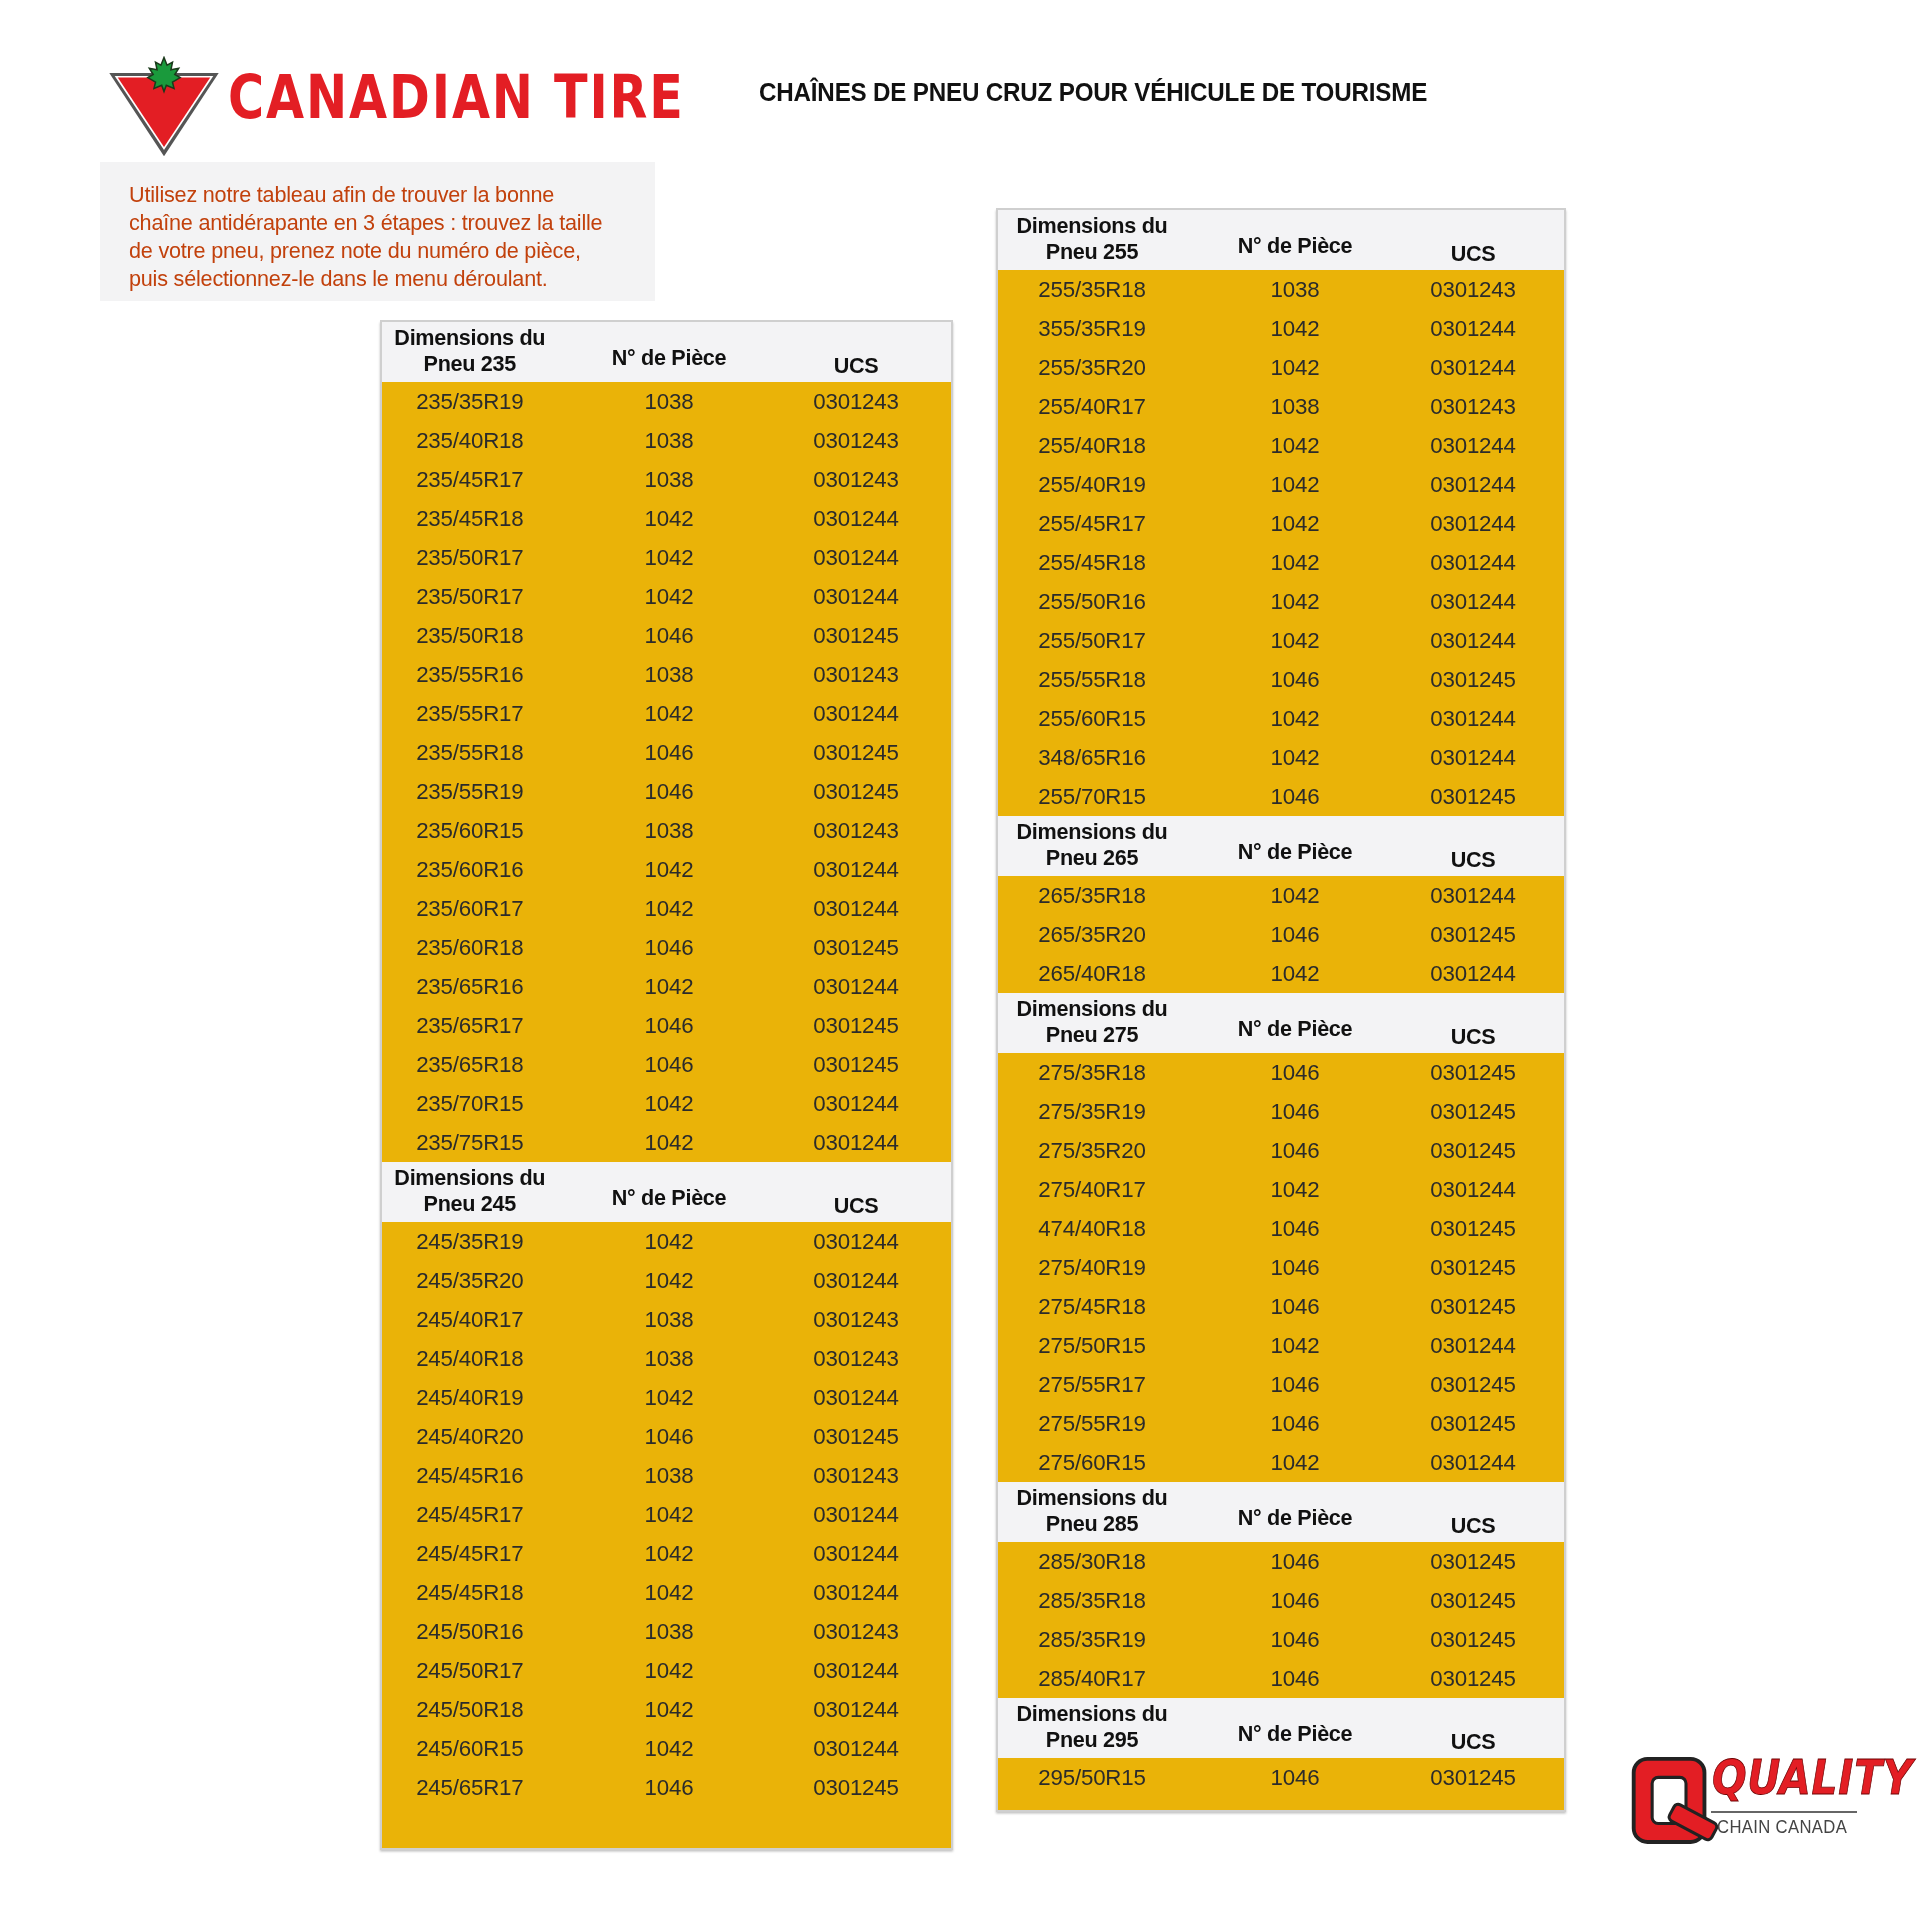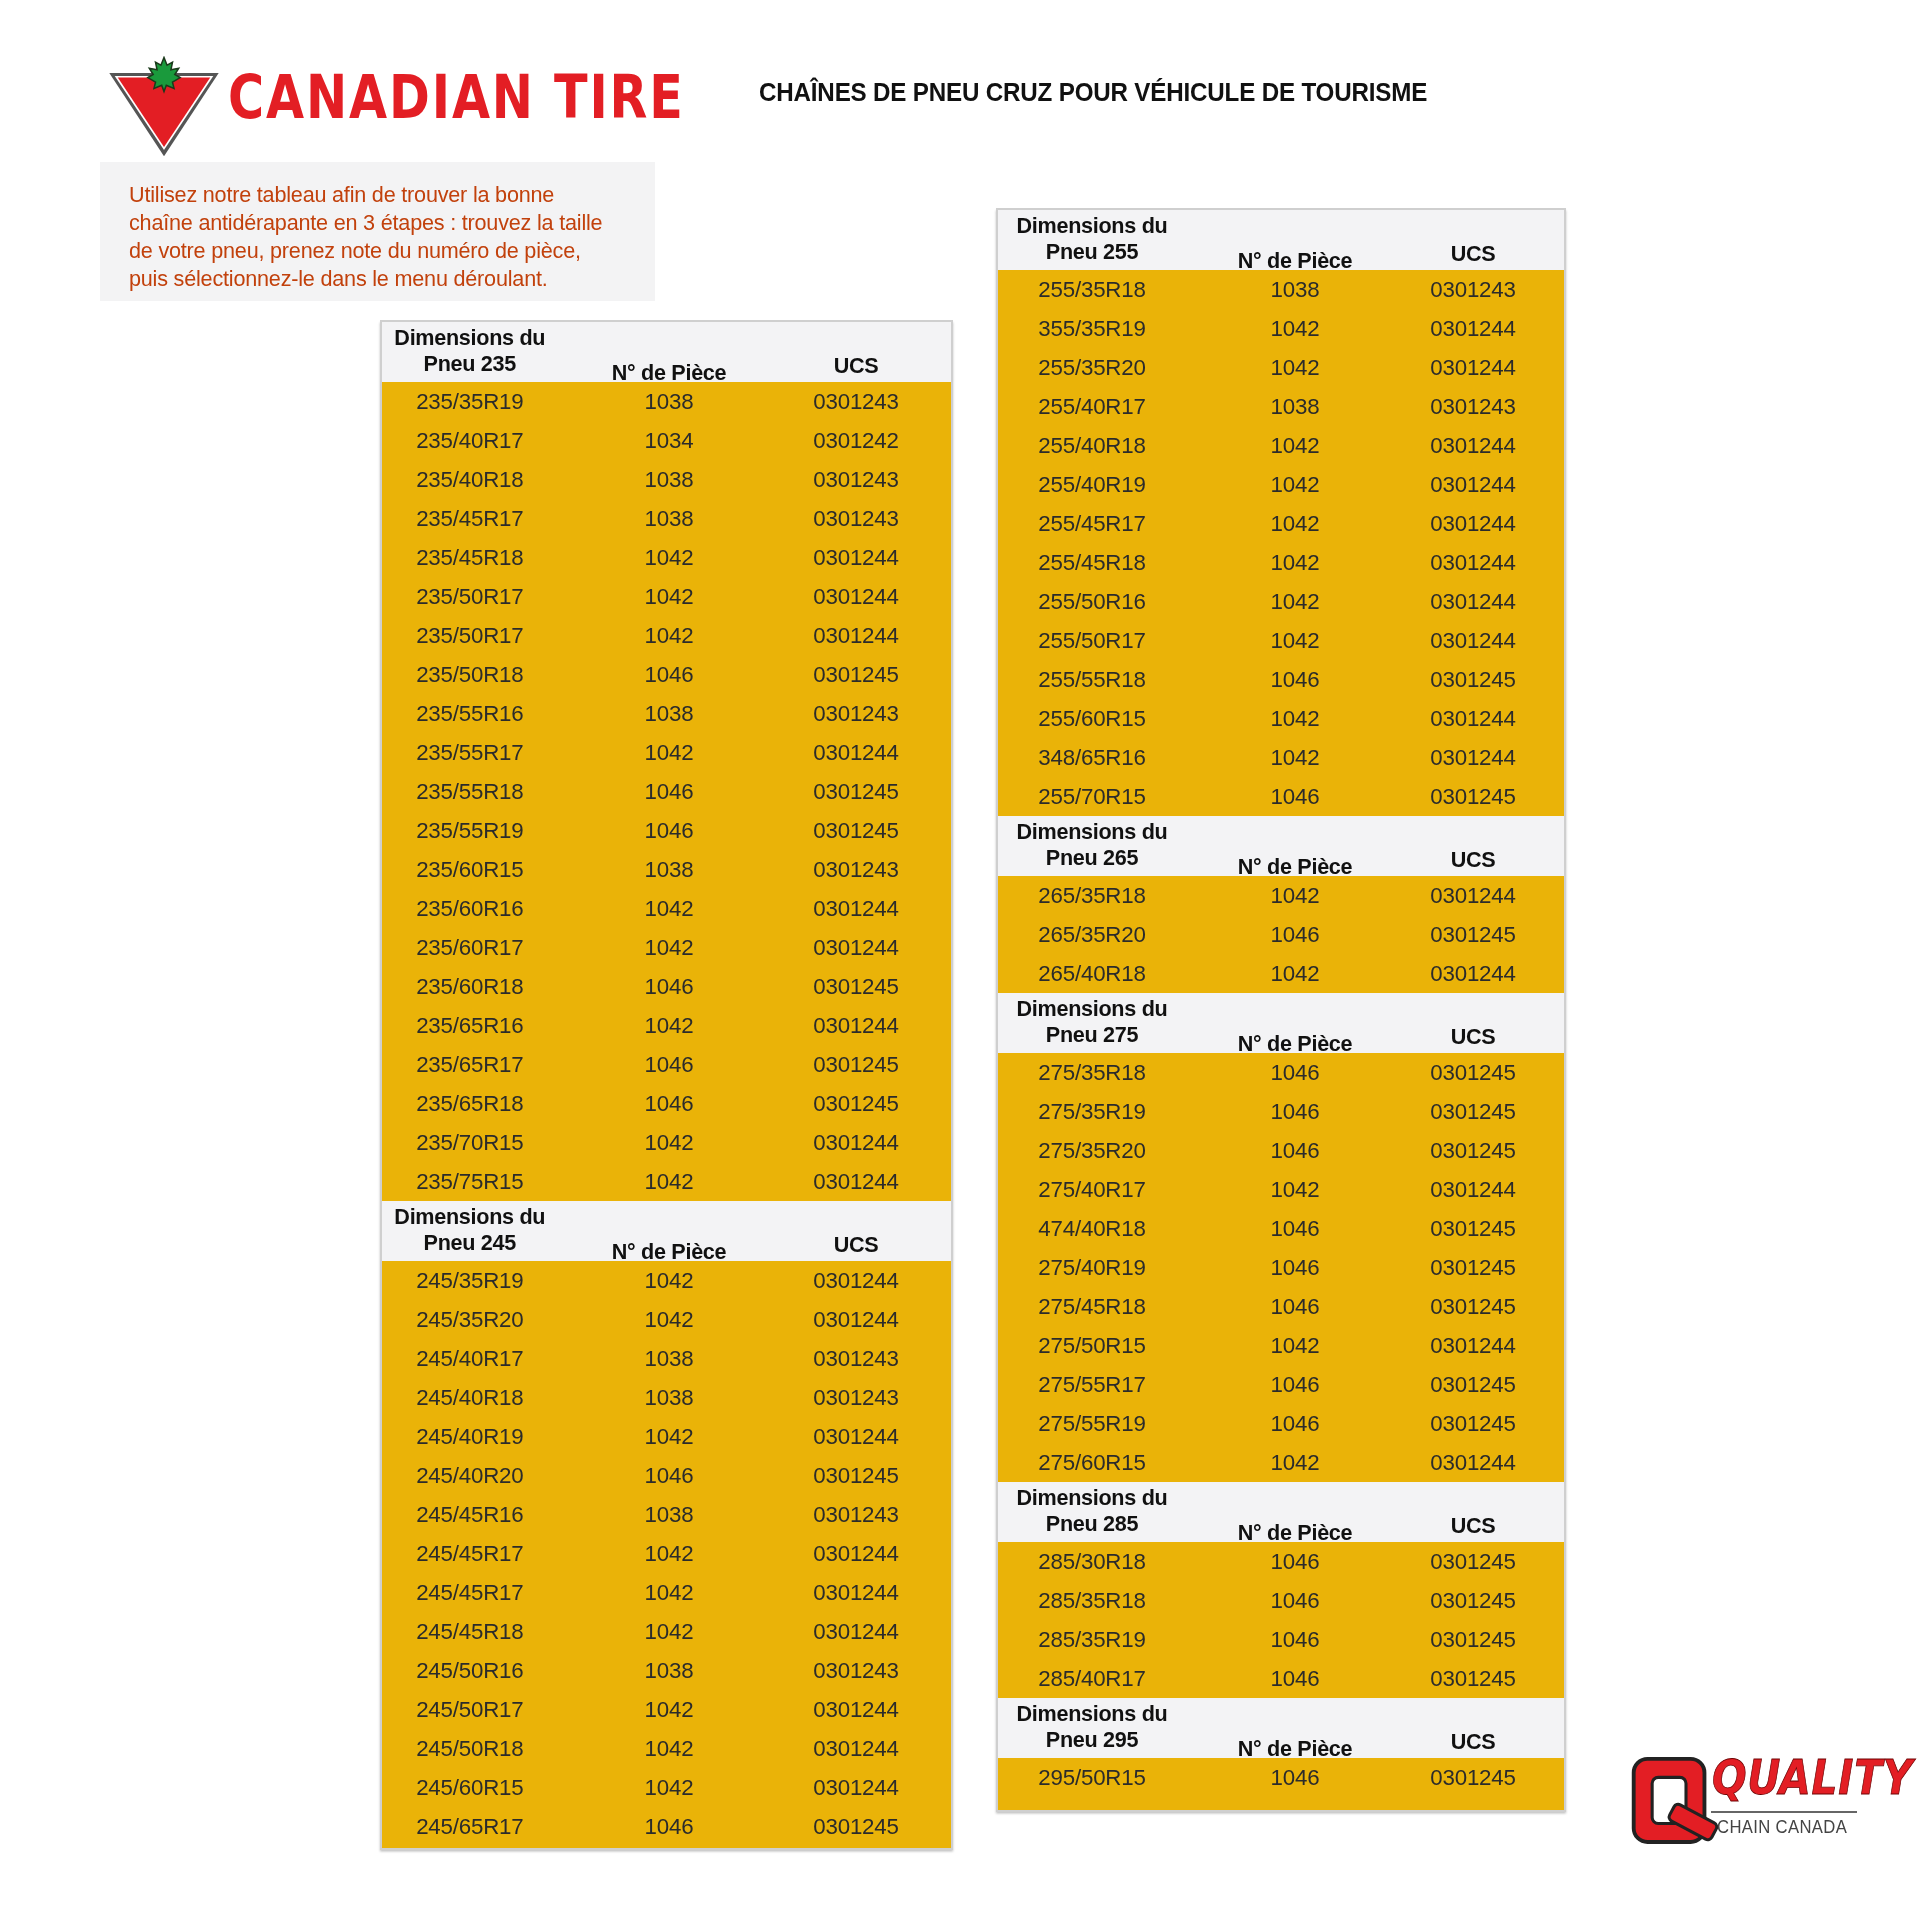--- a/index.html
+++ b/index.html
@@ -28,21 +28,21 @@
                box-shadow: 0 2.3px 2.3px rgba(0,0,0,0.25); box-sizing: border-box; }
   .table-left  { left: 380px;  top: 320px; width: 573px; height: 1530px; }
   .table-right { left: 996px; top: 208px; width: 570px; height: 1604px; }
 
   .section-header { position: relative; height: 60px; background: #f3f3f5; }
   .hdr-cell { position: absolute; font-weight: bold; font-size: 21.6px; color: #111; line-height: 25.4px;
               text-align: center; letter-spacing: -0.3px; }
   .hdr-dim { left: 10.8px; top: 3.1px; width: 154px; }
   .hdr-dim .l1 { display: block; white-space: nowrap; }
   .hdr-dim .l2 { display: block; white-space: nowrap; }
-  .hdr-piece { top: 38px; width: 170px; }
+  .hdr-piece { top: 23px; width: 170px; }
   .hdr-ucs { top: 31px; width: 108px; }
 
   .data-row { position: relative; height: 39px; }
   .cell { position: absolute; top: 0; font-size: 22.3px; line-height: 39px; color: #2b2b2b;
           text-align: center; letter-spacing: -0.2px; }
 
   .table-left .c-dim   { left: 10.8px;  width: 154px; }
   .table-left .c-piece { left: 202px; width: 170px; }
   .table-left .c-ucs   { left: 420px; width: 108px; }
   .table-left .hdr-piece { left: 202px; }
@@ -94,25 +94,20 @@
       </div>
       <div class="hdr-cell hdr-piece">N° de Pièce</div>
       <div class="hdr-cell hdr-ucs">UCS</div>
     </div>
     <div class="data-row">
       <div class="cell c-dim">235/35R19</div>
       <div class="cell c-piece">1038</div>
       <div class="cell c-ucs">0301243</div>
     </div>
     <div class="data-row">
-      <div class="cell c-dim">235/40R17</div>
-      <div class="cell c-piece">1034</div>
-      <div class="cell c-ucs">0301242</div>
-    </div>
-    <div class="data-row">
       <div class="cell c-dim">235/40R18</div>
       <div class="cell c-piece">1038</div>
       <div class="cell c-ucs">0301243</div>
     </div>
     <div class="data-row">
       <div class="cell c-dim">235/45R17</div>
       <div class="cell c-piece">1038</div>
       <div class="cell c-ucs">0301243</div>
     </div>
     <div class="data-row">

